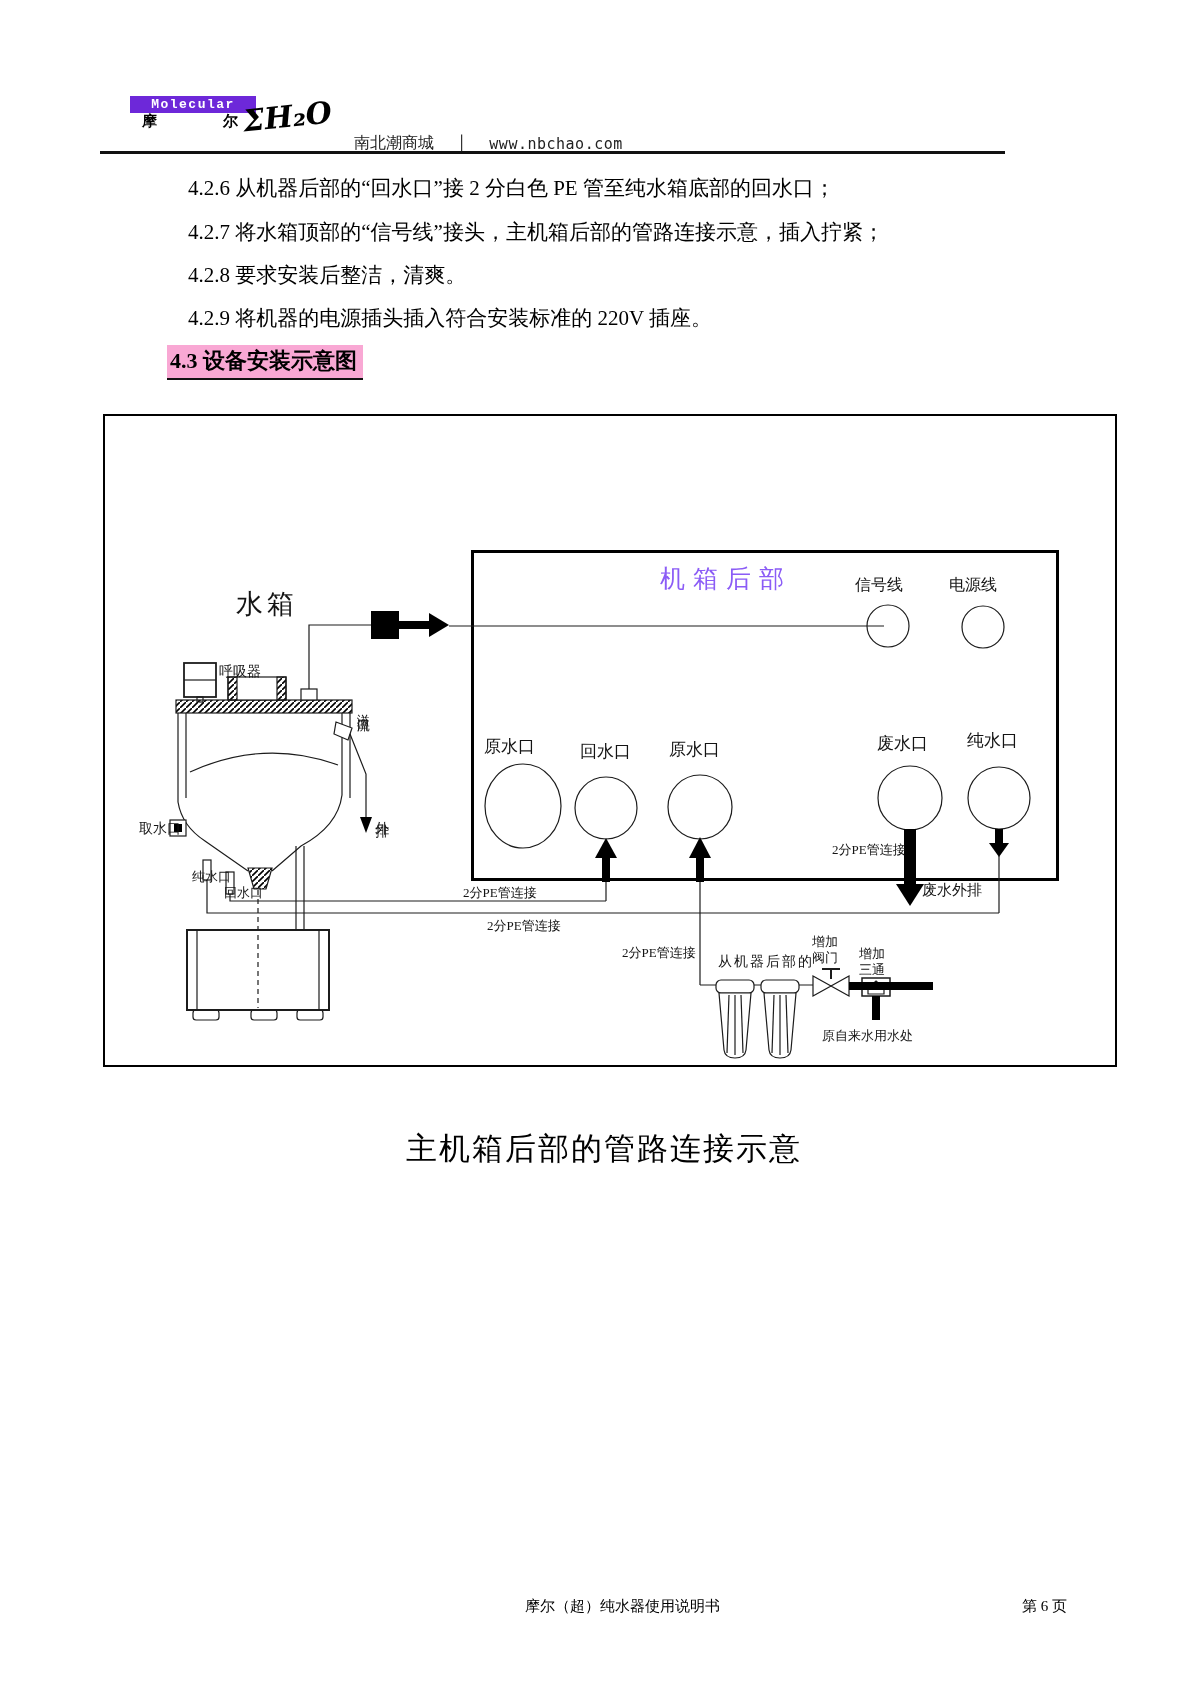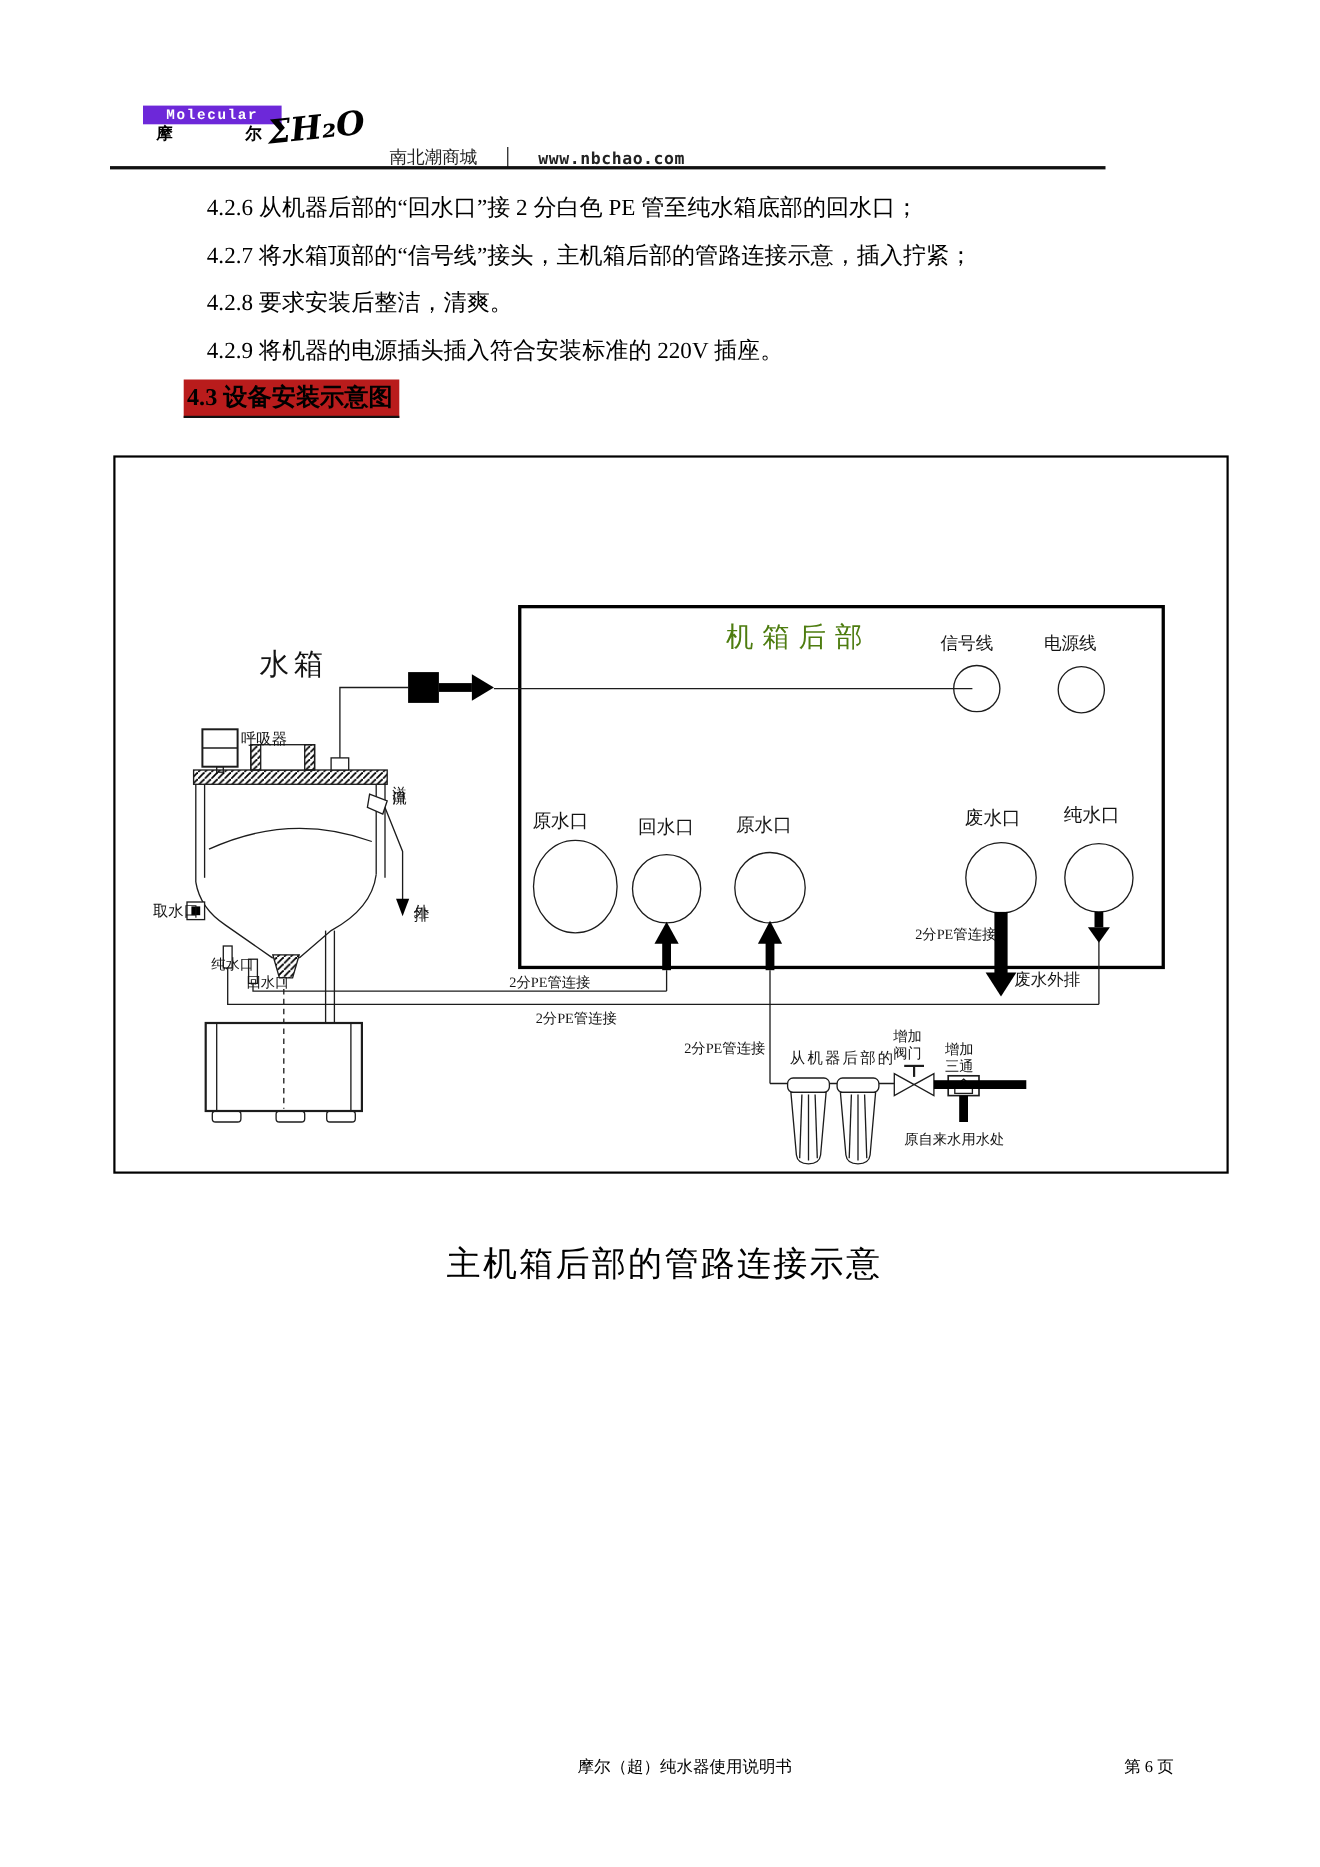--- a/index.html
+++ b/index.html
@@ -11,32 +11,32 @@
   .two-line{white-space:normal;text-align:center;line-height:1.25;}
   
   #logo-box{left:130px;top:96px;width:126px;height:17px;background:#6d28d9;color:#fff;
             font-family:Liberation Mono, monospace;font-weight:bold;font-size:13px;
             letter-spacing:1.5px;text-align:center;line-height:17px;}
   #logo-cn{left:142px;top:112px;width:96px;display:flex;justify-content:space-between;
            font-weight:bold;font-size:15px;font-family:"Liberation Sans",sans-serif;color:#000;}
   #logo-formula{left:243px;top:99px;font-family:"DejaVu Serif",serif;font-style:italic;
                 font-weight:bold;font-size:30px;color:#000;transform:rotate(-6deg);letter-spacing:0px;}
   #site-line{left:354px;top:133px;display:flex;gap:22px;align-items:center;font-size:16px;color:#222;}
-  #site-url{font-family:"DejaVu Sans Mono",monospace;font-size:15px;letter-spacing:0.5px;font-weight:bold;}
+  #site-url{font-family:"DejaVu Sans Mono",monospace;font-size:15px;letter-spacing:0.5px;}
   #header-rule{left:100px;top:151px;width:905px;height:3px;background:#111;}
   
   .para{left:188px;font-size:21px;line-height:27px;color:#000;}
-  #sec-heading{left:167px;top:345px;font-size:22px;font-weight:bold;background:#b91c1c;
+  #sec-heading{left:167px;top:345px;font-size:22px;font-weight:bold;background:#f9a8d4;
                padding:1px 6px 2px 3px;border-bottom:2px solid #111;color:#000;}
   
   #diagram-frame{left:103px;top:414px;width:1010px;height:649px;border:2px solid #000;background:#fff;}
   #diagram-title{left:103px;top:429px;width:1010px;text-align:center;font-size:41px;font-weight:bold;
                  font-family:"Liberation Sans",sans-serif;letter-spacing:3px;color:#000;}
   #panel-box{left:471px;top:550px;width:582px;height:325px;border:3px solid #000;background:#fff;}
-  #panel-title{left:660px;top:562px;font-size:25px;letter-spacing:8px;color:#4d7c0f;}
+  #panel-title{left:660px;top:562px;font-size:25px;letter-spacing:8px;color:#8b5cf6;}
   #caption{left:4px;top:1128px;width:1200px;text-align:center;font-size:31px;letter-spacing:2px;color:#000;}
   .foot{font-size:15px;color:#000;}
 </style>
 </head>
 <body>
 
 <div id="page">
 
   <div class="abs" id="logo-box"><span>Molecular</span></div>
   <div class="abs" id="logo-cn">

